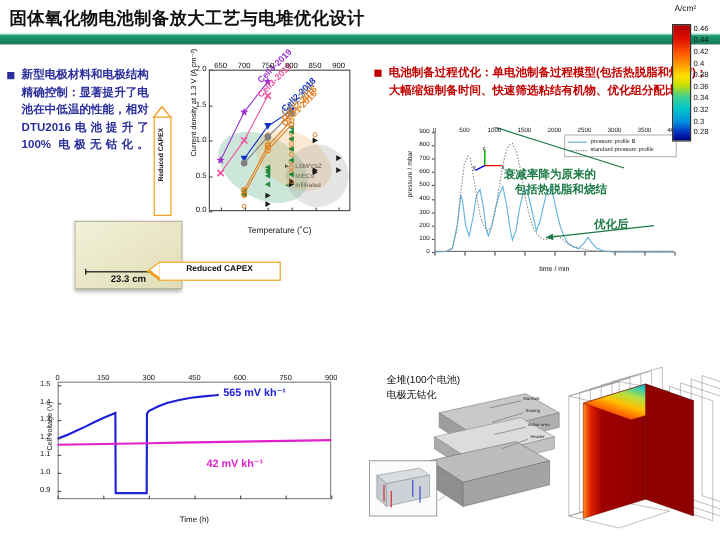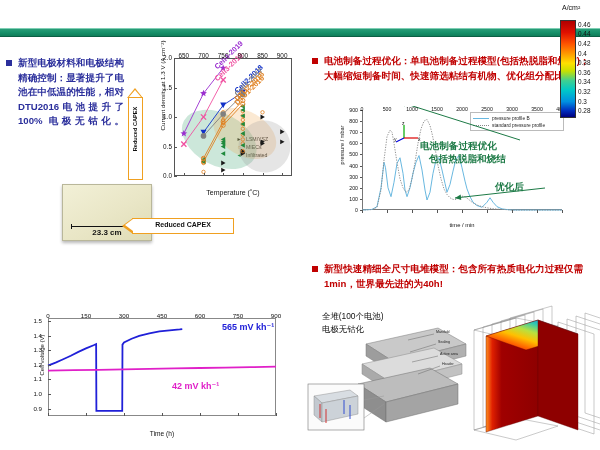--- a/index.html
+++ b/index.html
@@ -190,20 +190,21 @@
   }
   .cbar-tick{position:absolute;left:578px;font-size:6.4px;color:#111;}
   .axis3d{position:absolute;left:394px;top:122px;font-size:6px;color:#111;}
   .partlbl{position:absolute;font-size:3.6px;color:#222;white-space:nowrap;}
 </style>
 </head>
 <body>
 
 <div class="slide">
 
+  <div class="title">固体氧化物电池制备放大工艺与电堆优化设计</div>
   <div class="title-rule"></div>
 
   <div class="bullet blue" id="q1-text">
     <span class="sq"></span>
     <span class="txt">新型电极材料和电极结构精确控制：显著提升了电池在中低温的性能，相对DTU2016电池提升了100% 电极无钴化。</span>
   </div>
 
   <div class="cell-photo">
     <div class="dim-line"></div>
     <div class="dim">23.3 cm</div>
@@ -416,21 +417,21 @@
       <div class="c2-xtick" style="left: 157px; top: 0px;">2500</div>
       <div class="tickm" style="left: 157px; top: 104px; width: 1px; height: 2.5px;"></div>
       <div class="c2-xtick" style="left: 182px; top: 0px;">3000</div>
       <div class="tickm" style="left: 182px; top: 104px; width: 1px; height: 2.5px;"></div>
       <div class="c2-xtick" style="left: 207px; top: 0px;">3500</div>
       <div class="tickm" style="left: 207px; top: 104px; width: 1px; height: 2.5px;"></div>
       <div class="c2-xtick" style="left: 232px; top: 0px;">4000</div>
       <div class="tickm" style="left: 232px; top: 104px; width: 1px; height: 2.5px;"></div>
     </div>
   <div class="anno-green" style="left:420px;top:140px;font-size:9.6px;line-height:12.5px;">
-    <div>电池制备过程优化</div>
+    <div>衰减率降为原来的</div>
     <div style="margin-left:9px;">包括热脱脂和烧结</div>
   </div>
   <div class="anno-green" style="left:495px;top:181px;font-size:9.6px;">优化后</div>
 
 
   <div class="chart3" id="chart3">
     <div class="c3-plot" id="c3plot"></div>
     <div class="c3-ylab">Cell voltage (V)</div>
     <div class="c3-xlab">Time (h)</div>
   <svg width="288" height="132" viewBox="0 0 288 132" style="position: absolute; left: 0px; top: 0px;">
@@ -459,27 +460,23 @@
       <div class="tickm" style="left: 116px; top: 101px; width: 1px; height: 3px;"></div>
       <div class="c3-xtick" style="left: 154px; top: 0px;">450</div>
       <div class="tickm" style="left: 154px; top: 101px; width: 1px; height: 3px;"></div>
       <div class="c3-xtick" style="left: 192px; top: 0px;">600</div>
       <div class="tickm" style="left: 192px; top: 101px; width: 1px; height: 3px;"></div>
       <div class="c3-xtick" style="left: 230px; top: 0px;">750</div>
       <div class="tickm" style="left: 230px; top: 101px; width: 1px; height: 3px;"></div>
       <div class="c3-xtick" style="left: 268px; top: 0px;">900</div>
       <div class="tickm" style="left: 268px; top: 101px; width: 1px; height: 3px;"></div>
     </div>
-  <div class="anno-blue" style="left:186px;top:322px;font-size:9px;margin-left:36px;">565 mV kh⁻¹</div>
+  <div class="anno-blue" style="left:186px;top:322px;font-size:9px;">565 mV kh⁻¹</div>
   <div class="anno-mag" style="left:172px;top:381px;font-size:9px;">42 mV kh⁻¹</div>
 
-  <div class="bullet red" id="q4-text">
-    <span class="sq"></span>
-    <span class="txt">新型快速精细全尺寸电堆模型：包含所有热质电化力过程仅需1min，世界最先进的为40h!</span>
-  </div>
 
   <div class="q4-img" id="q4img">
     <div class="q4-cap">
       <div>全堆(100个电池)</div>
       <div>电极无钴化</div>
     </div>
   <svg width="294" height="148" viewBox="0 0 294 148" style="position: absolute; left: 0px; top: 0px;">
         <polygon points="60,44 132,28 160,44 88,62" fill="#c9c9c9" stroke="#7a7a7a" stroke-width="0.5"></polygon>
         <polygon points="60,44 88,62 88,74 60,56" fill="#9d9d9d" stroke="#7a7a7a" stroke-width="0.5"></polygon>
         <polygon points="88,62 160,44 160,56 88,74" fill="#b0b0b0" stroke="#7a7a7a" stroke-width="0.5"></polygon>

